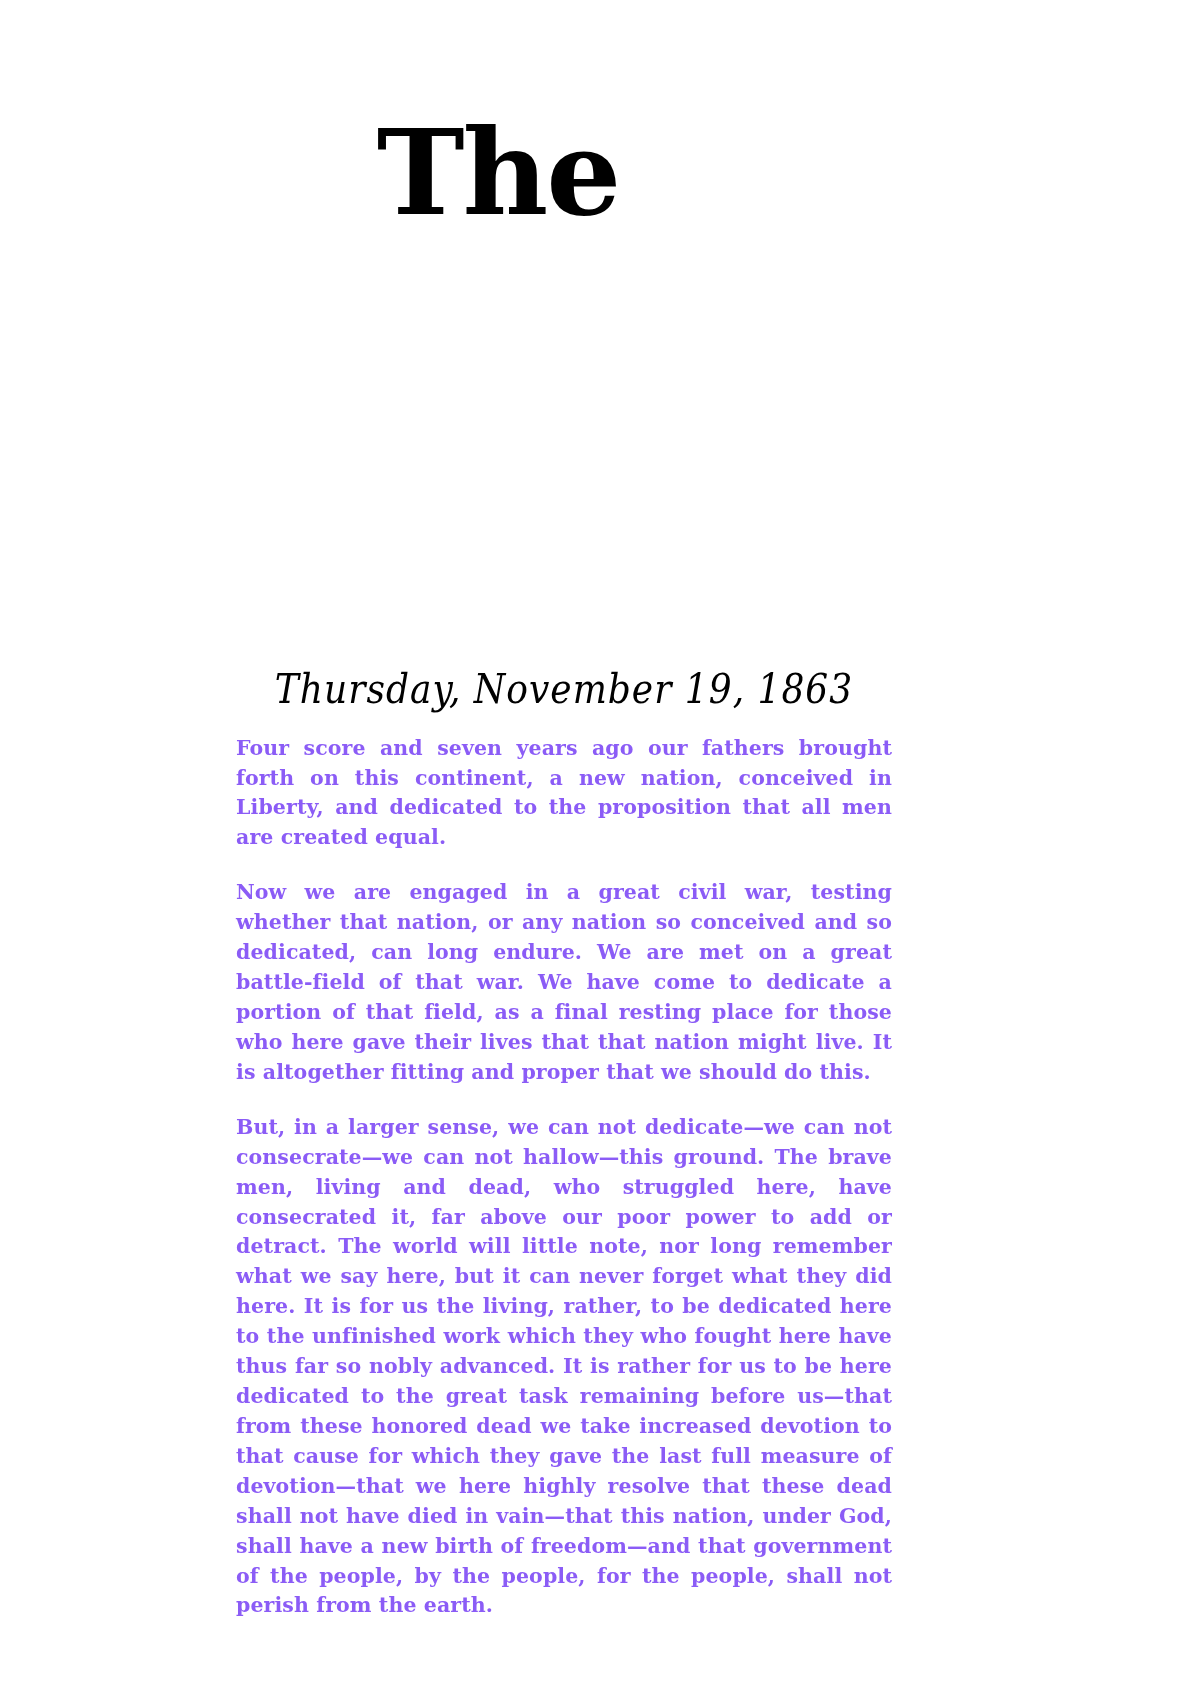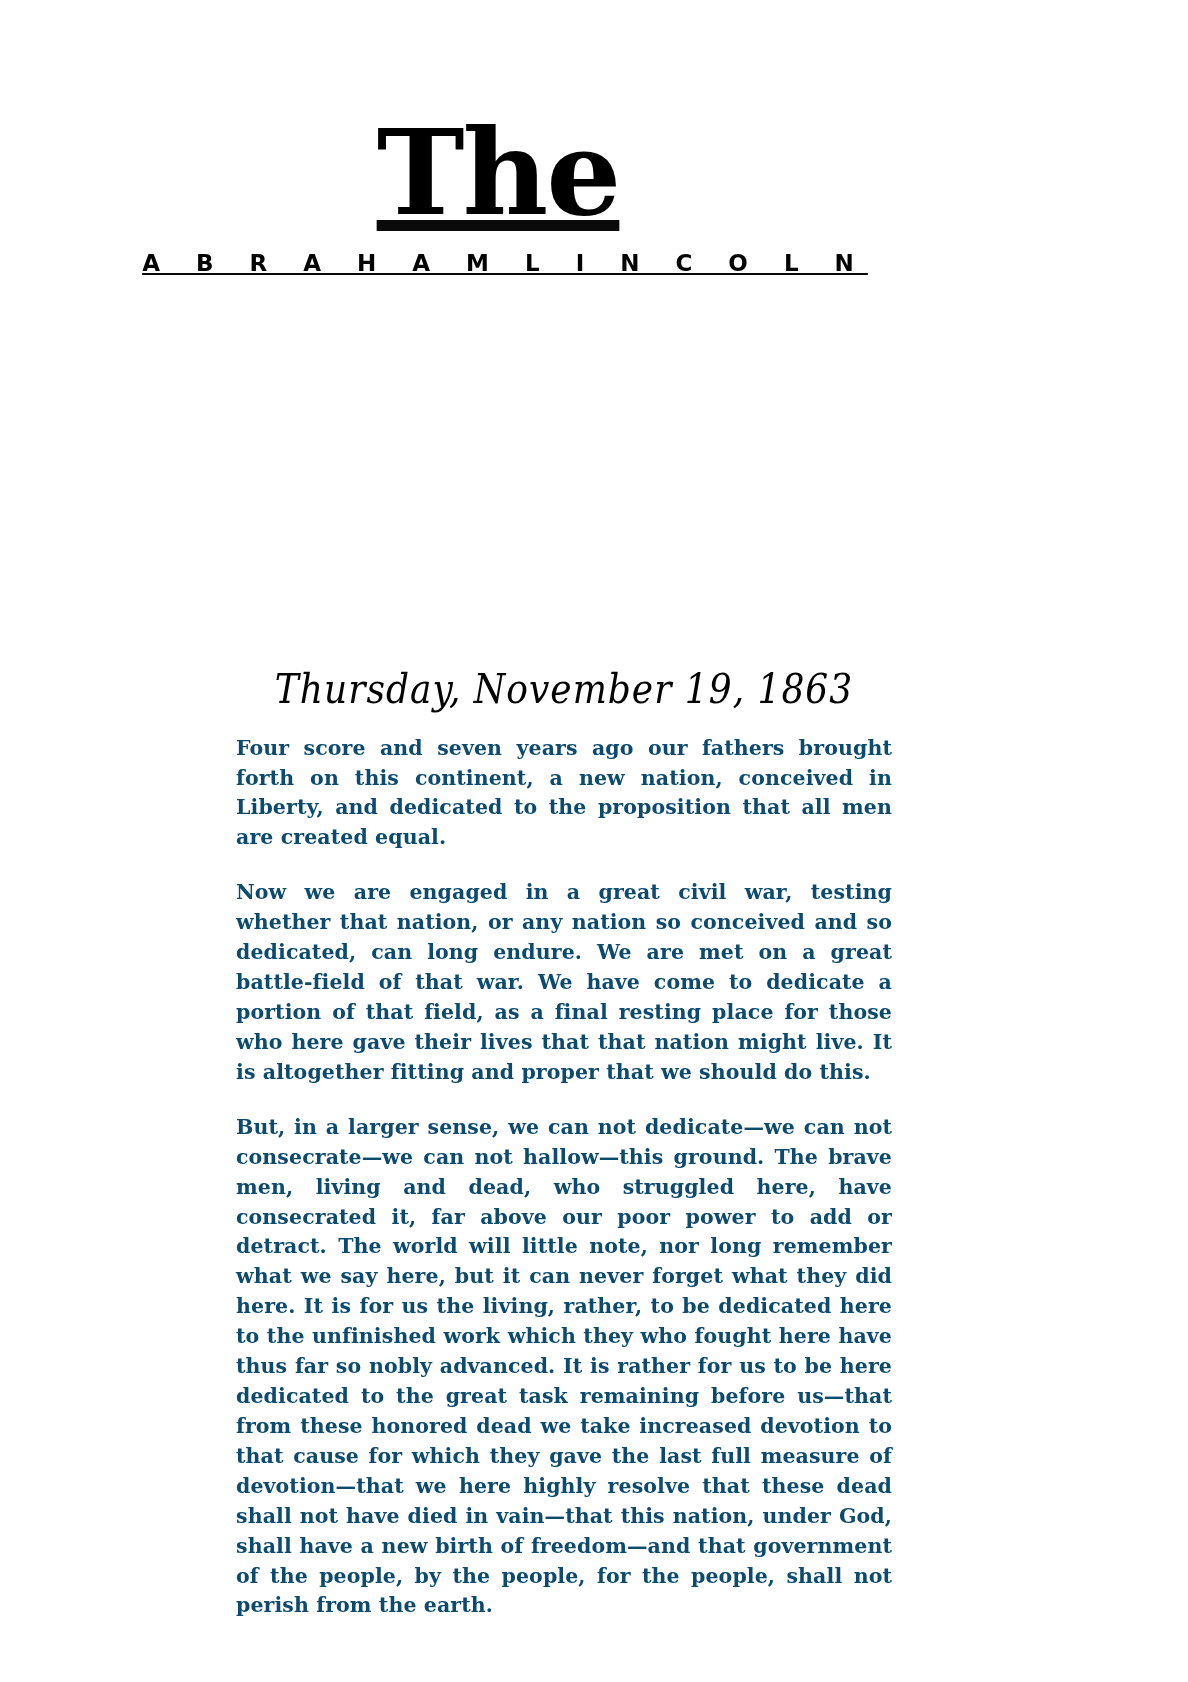--- a/index.html
+++ b/index.html
@@ -22,21 +22,20 @@
     background: #ffffff;
   }
 
   
   .title-block {
     position: absolute;
     left: 0;
     top: 118px;
     width: 996px;
     text-align: center;
-    text-decoration: underline;
   }
 
   .title-line {
     font-family: "DejaVu Serif", "Liberation Serif", serif;
     font-weight: 700;
     color: #000000;
     letter-spacing: -1px;
     line-height: 0.93;
     display: block;
   }
@@ -89,35 +88,34 @@
   }
 
   .speech p {
     font-family: "DejaVu Serif", "Liberation Serif", serif;
     font-weight: 700;
     font-size: 20.5px;
     line-height: 1.46;
     text-align: justify;
     text-justify: inter-word;
     margin: 0 0 25px 0;
-    color: #0c4a6e;
+    color: #8b5cf6;
     letter-spacing: 0.1px;
   }
   .speech p:last-child {
     margin-bottom: 16px;
   }
 </style>
 </head>
 <body>
 
 <div class="page">
 
   <div class="title-block">
     <span class="title-line title-line-1">The</span>
-    <div class="author">A B R A H A M     L I N C O L N</div>
   </div>
 
   <div class="body-block">
     <div class="dateline">Thursday, November 19, 1863</div>
 
     <div class="speech">
       <p>Four score and seven years ago our fathers brought forth on this continent, a new nation, conceived in Liberty, and dedicated to the proposition that all men are created equal.</p>
       <p>Now we are engaged in a great civil war, testing whether that nation, or any nation so conceived and so dedicated, can long endure. We are met on a great battle-field of that war. We have come to dedicate a portion of that field, as a final resting place for those who here gave their lives that that nation might live. It is altogether fitting and proper that we should do this.</p>
       <p>But, in a larger sense, we can not dedicate—we can not consecrate—we can not hallow—this ground. The brave men, living and dead, who struggled here, have consecrated it, far above our poor power to add or detract. The world will little note, nor long remember what we say here, but it can never forget what they did here. It is for us the living, rather, to be dedicated here to the unfinished work which they who fought here have thus far so nobly advanced. It is rather for us to be here dedicated to the great task remaining before us—that from these honored dead we take increased devotion to that cause for which they gave the last full measure of devotion—that we here highly resolve that these dead shall not have died in vain—that this nation, under God, shall have a new birth of freedom—and that government of the people, by the people, for the people, shall not perish from the earth.</p>
     </div>

